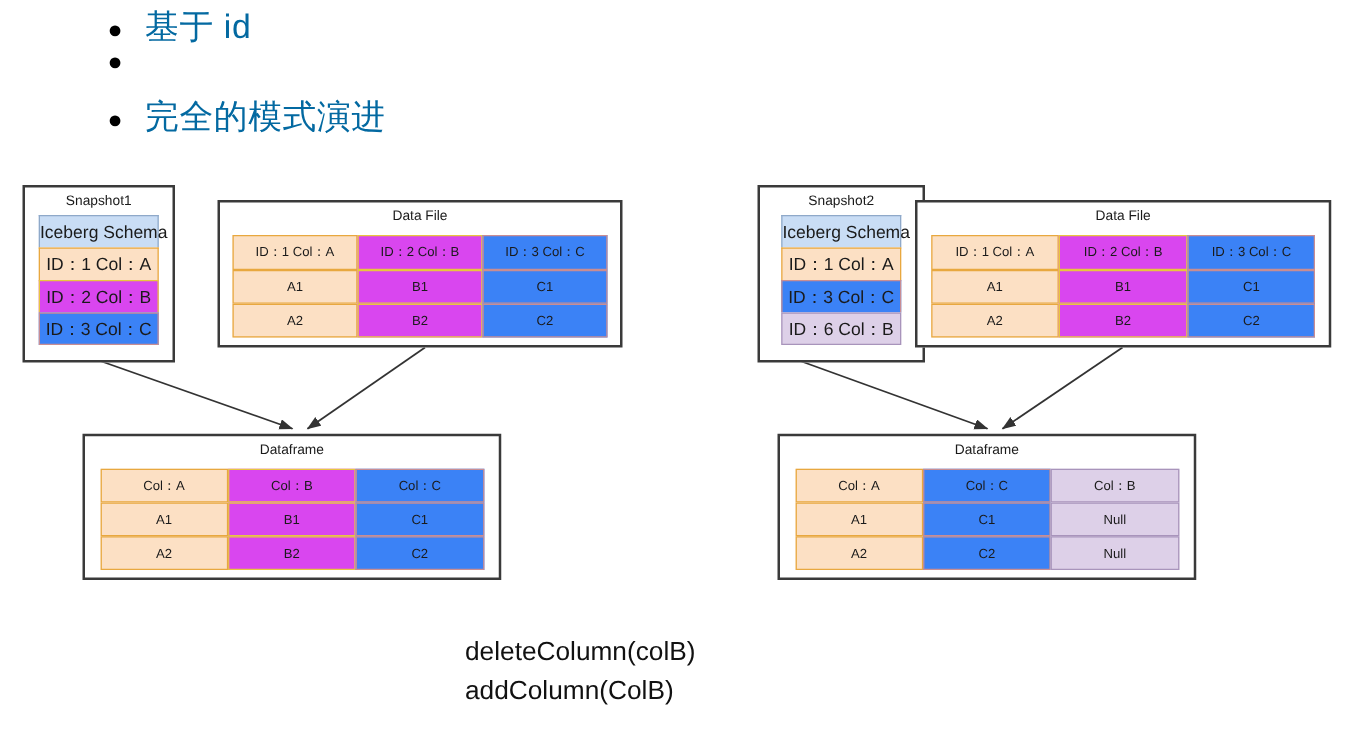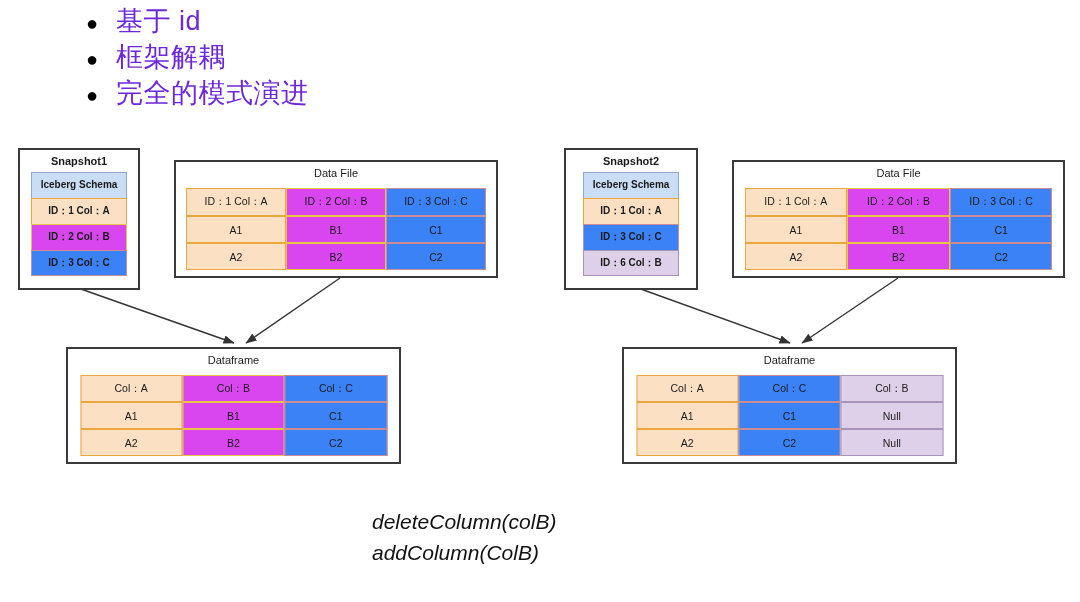--- a/index.html
+++ b/index.html
@@ -32,21 +32,21 @@
     width: 30px;
     font-size: 20px;
     line-height: 1;
     color: #000;
     flex: 0 0 30px;
   }
   .bullet-text {
     font-size: 27px;
     line-height: 34px;
     letter-spacing: 0.5px;
-    color: #6d28d9;
+    color: #0369a1;
     white-space: nowrap;
   }
 
   
   .panel {
     position: absolute;
     box-sizing: border-box;
     background: #ffffff;
     border: 2px solid #3a3a3a;
   }
@@ -65,21 +65,21 @@
     position: absolute;
     left: 50%;
     transform: translateX(-50%);
     width: 96px;
   }
   .schema-cell {
     box-sizing: border-box;
     height: 26px;
     line-height: 24px;
     text-align: center;
-    font-size: 10px;
+    font-size: 14px;
     color: #1a1a1a;
     border: 1px solid #999;
     border-bottom: none;
     white-space: nowrap;
   }
   .schema-cell:last-child { border-bottom: 1px solid #999; }
 
   
   .grid {
     position: absolute;
@@ -119,34 +119,32 @@
   #caption-block {
     position: absolute;
     left: 372px;
     top: 506px;
   }
   .caption-line {
     font-size: 21px;
     line-height: 31px;
     color: #111;
     white-space: nowrap;
-    font-style: italic;
   }
 </style>
 </head>
 <body>
 
 <div id="bullet-list">
   <div class="bullet-row">
     <span class="bullet-dot">●</span>
     <span class="bullet-text">基于 id</span>
   </div>
   <div class="bullet-row">
     <span class="bullet-dot">●</span>
-    <span class="bullet-text">框架解耦</span>
   </div>
   <div class="bullet-row">
     <span class="bullet-dot">●</span>
     <span class="bullet-text">完全的模式演进</span>
   </div>
 </div>
 
 <svg id="arrow-layer" viewBox="0 0 1080 602">
   <defs>
     <marker id="ah" markerWidth="9" markerHeight="9" refX="7.5" refY="3" orient="auto">
@@ -156,21 +154,21 @@
 
   <line x1="78" y1="288" x2="234" y2="343" stroke="#333333" stroke-width="1.4" marker-end="url(#ah)"></line>
 
   <line x1="340" y1="278" x2="246" y2="343" stroke="#333333" stroke-width="1.4" marker-end="url(#ah)"></line>
 
   <line x1="638" y1="288" x2="790" y2="343" stroke="#333333" stroke-width="1.4" marker-end="url(#ah)"></line>
 
   <line x1="898" y1="278" x2="802" y2="343" stroke="#333333" stroke-width="1.4" marker-end="url(#ah)"></line>
 </svg>
 
-<div class="panel" style="left:18px; top:148px; width:122px; height:142px;font-weight:bold;">
+<div class="panel" style="left:18px; top:148px; width:122px; height:142px;">
   <div class="panel-title">Snapshot1</div>
   <div class="schema-stack" style="top:22px;">
     <div class="schema-cell c-blue">Iceberg Schema</div>
     <div class="schema-cell c-orange">ID：1 Col：A</div>
     <div class="schema-cell c-yellow">ID：2 Col：B</div>
     <div class="schema-cell c-pink">ID：3 Col：C</div>
   </div>
 </div>
 
 <div class="panel" style="left:174px; top:160px; width:324px; height:118px;">
@@ -200,21 +198,21 @@
     <div class="cell c-orange" style="height:27px;">A1</div>
     <div class="cell c-yellow" style="height:27px;">B1</div>
     <div class="cell c-pink" style="height:27px;">C1</div>
 
     <div class="cell c-orange" style="height:27px;">A2</div>
     <div class="cell c-yellow" style="height:27px;">B2</div>
     <div class="cell c-pink" style="height:27px;">C2</div>
   </div>
 </div>
 
-<div class="panel" style="left:564px; top:148px; width:134px; height:142px;font-weight:bold;">
+<div class="panel" style="left:606px; top:148px; width:134px; height:142px;">
   <div class="panel-title">Snapshot2</div>
   <div class="schema-stack" style="top:22px;">
     <div class="schema-cell c-blue">Iceberg Schema</div>
     <div class="schema-cell c-orange">ID：1 Col：A</div>
     <div class="schema-cell c-pink">ID：3 Col：C</div>
     <div class="schema-cell c-purple">ID：6 Col：B</div>
   </div>
 </div>
 
 <div class="panel" style="left:732px; top:160px; width:333px; height:118px;">

